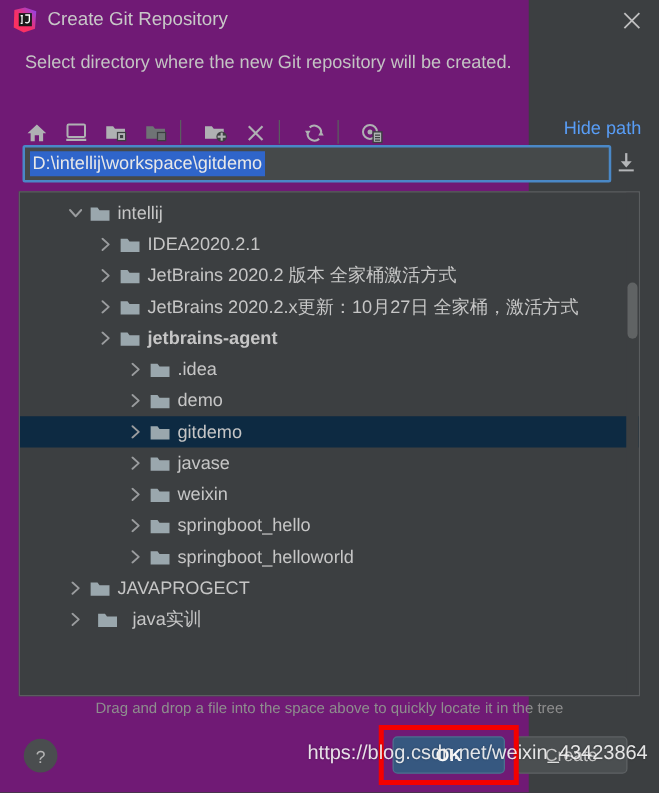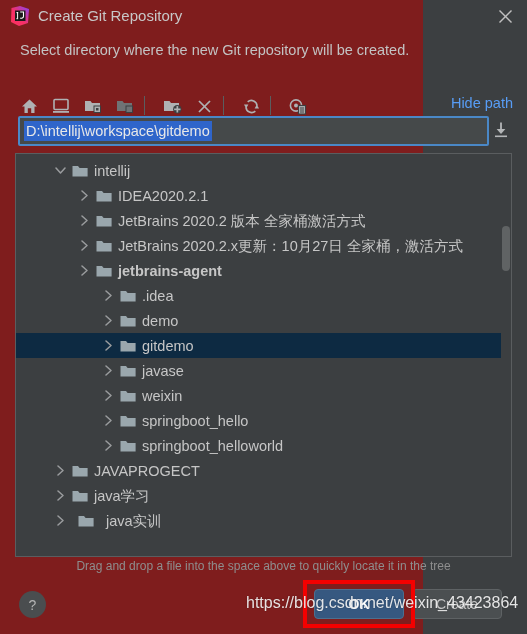--- a/index.html
+++ b/index.html
@@ -9,21 +9,21 @@
     height: 634px;
     overflow: hidden;
     background: #3c3f41;
     font-family: "Liberation Sans", "DejaVu Sans", sans-serif;
   }
 
   #dialog {
     position: relative;
     width: 423px;
     height: 634px;
-    background: #7f1d1d;
+    background: #701a75;
     color: #bbbbbb;
   }
 
   
   #titlebar {
     position: absolute;
     left: 0; top: 0;
     width: 527px; height: 33px;
     display: flex;
     align-items: center;
@@ -505,31 +505,20 @@
           <span class="arrow">
             <svg width="9" height="11" viewBox="0 0 9 11">
               <path d="M2 1 L7 5.5 L2 10" fill="none" stroke="#9a9c9e" stroke-width="1.5" stroke-linecap="round" stroke-linejoin="round"></path>
             </svg>
           </span>
           <span class="folder-ico"><svg width="16" height="14" viewBox="0 0 16 14">
               <path d="M0.5 2 h5.5 l1.6 2.1 h8 V12.5 H0.5 Z" fill="#9aa7ad"></path>
             </svg></span>
           <span class="row-label">JAVAPROGECT</span>
         </div>
-        <div class="row" style="padding-left: 38px;">
-          <span class="arrow">
-            <svg width="9" height="11" viewBox="0 0 9 11">
-              <path d="M2 1 L7 5.5 L2 10" fill="none" stroke="#9a9c9e" stroke-width="1.5" stroke-linecap="round" stroke-linejoin="round"></path>
-            </svg>
-          </span>
-          <span class="folder-ico"><svg width="16" height="14" viewBox="0 0 16 14">
-              <path d="M0.5 2 h5.5 l1.6 2.1 h8 V12.5 H0.5 Z" fill="#9aa7ad"></path>
-            </svg></span>
-          <span class="row-label">java学习</span>
-        </div>
         <div class="row" style="padding-left: 38px; gap: 6px;">
           <span class="arrow">
             <svg width="9" height="11" viewBox="0 0 9 11">
               <path d="M2 1 L7 5.5 L2 10" fill="none" stroke="#9a9c9e" stroke-width="1.5" stroke-linecap="round" stroke-linejoin="round"></path>
             </svg>
           </span>
           <span class="folder-ico"><svg width="16" height="14" viewBox="0 0 16 14">
               <path d="M0.5 2 h5.5 l1.6 2.1 h8 V12.5 H0.5 Z" fill="#9aa7ad"></path>
             </svg></span>
           <span class="row-label">java实训</span>

